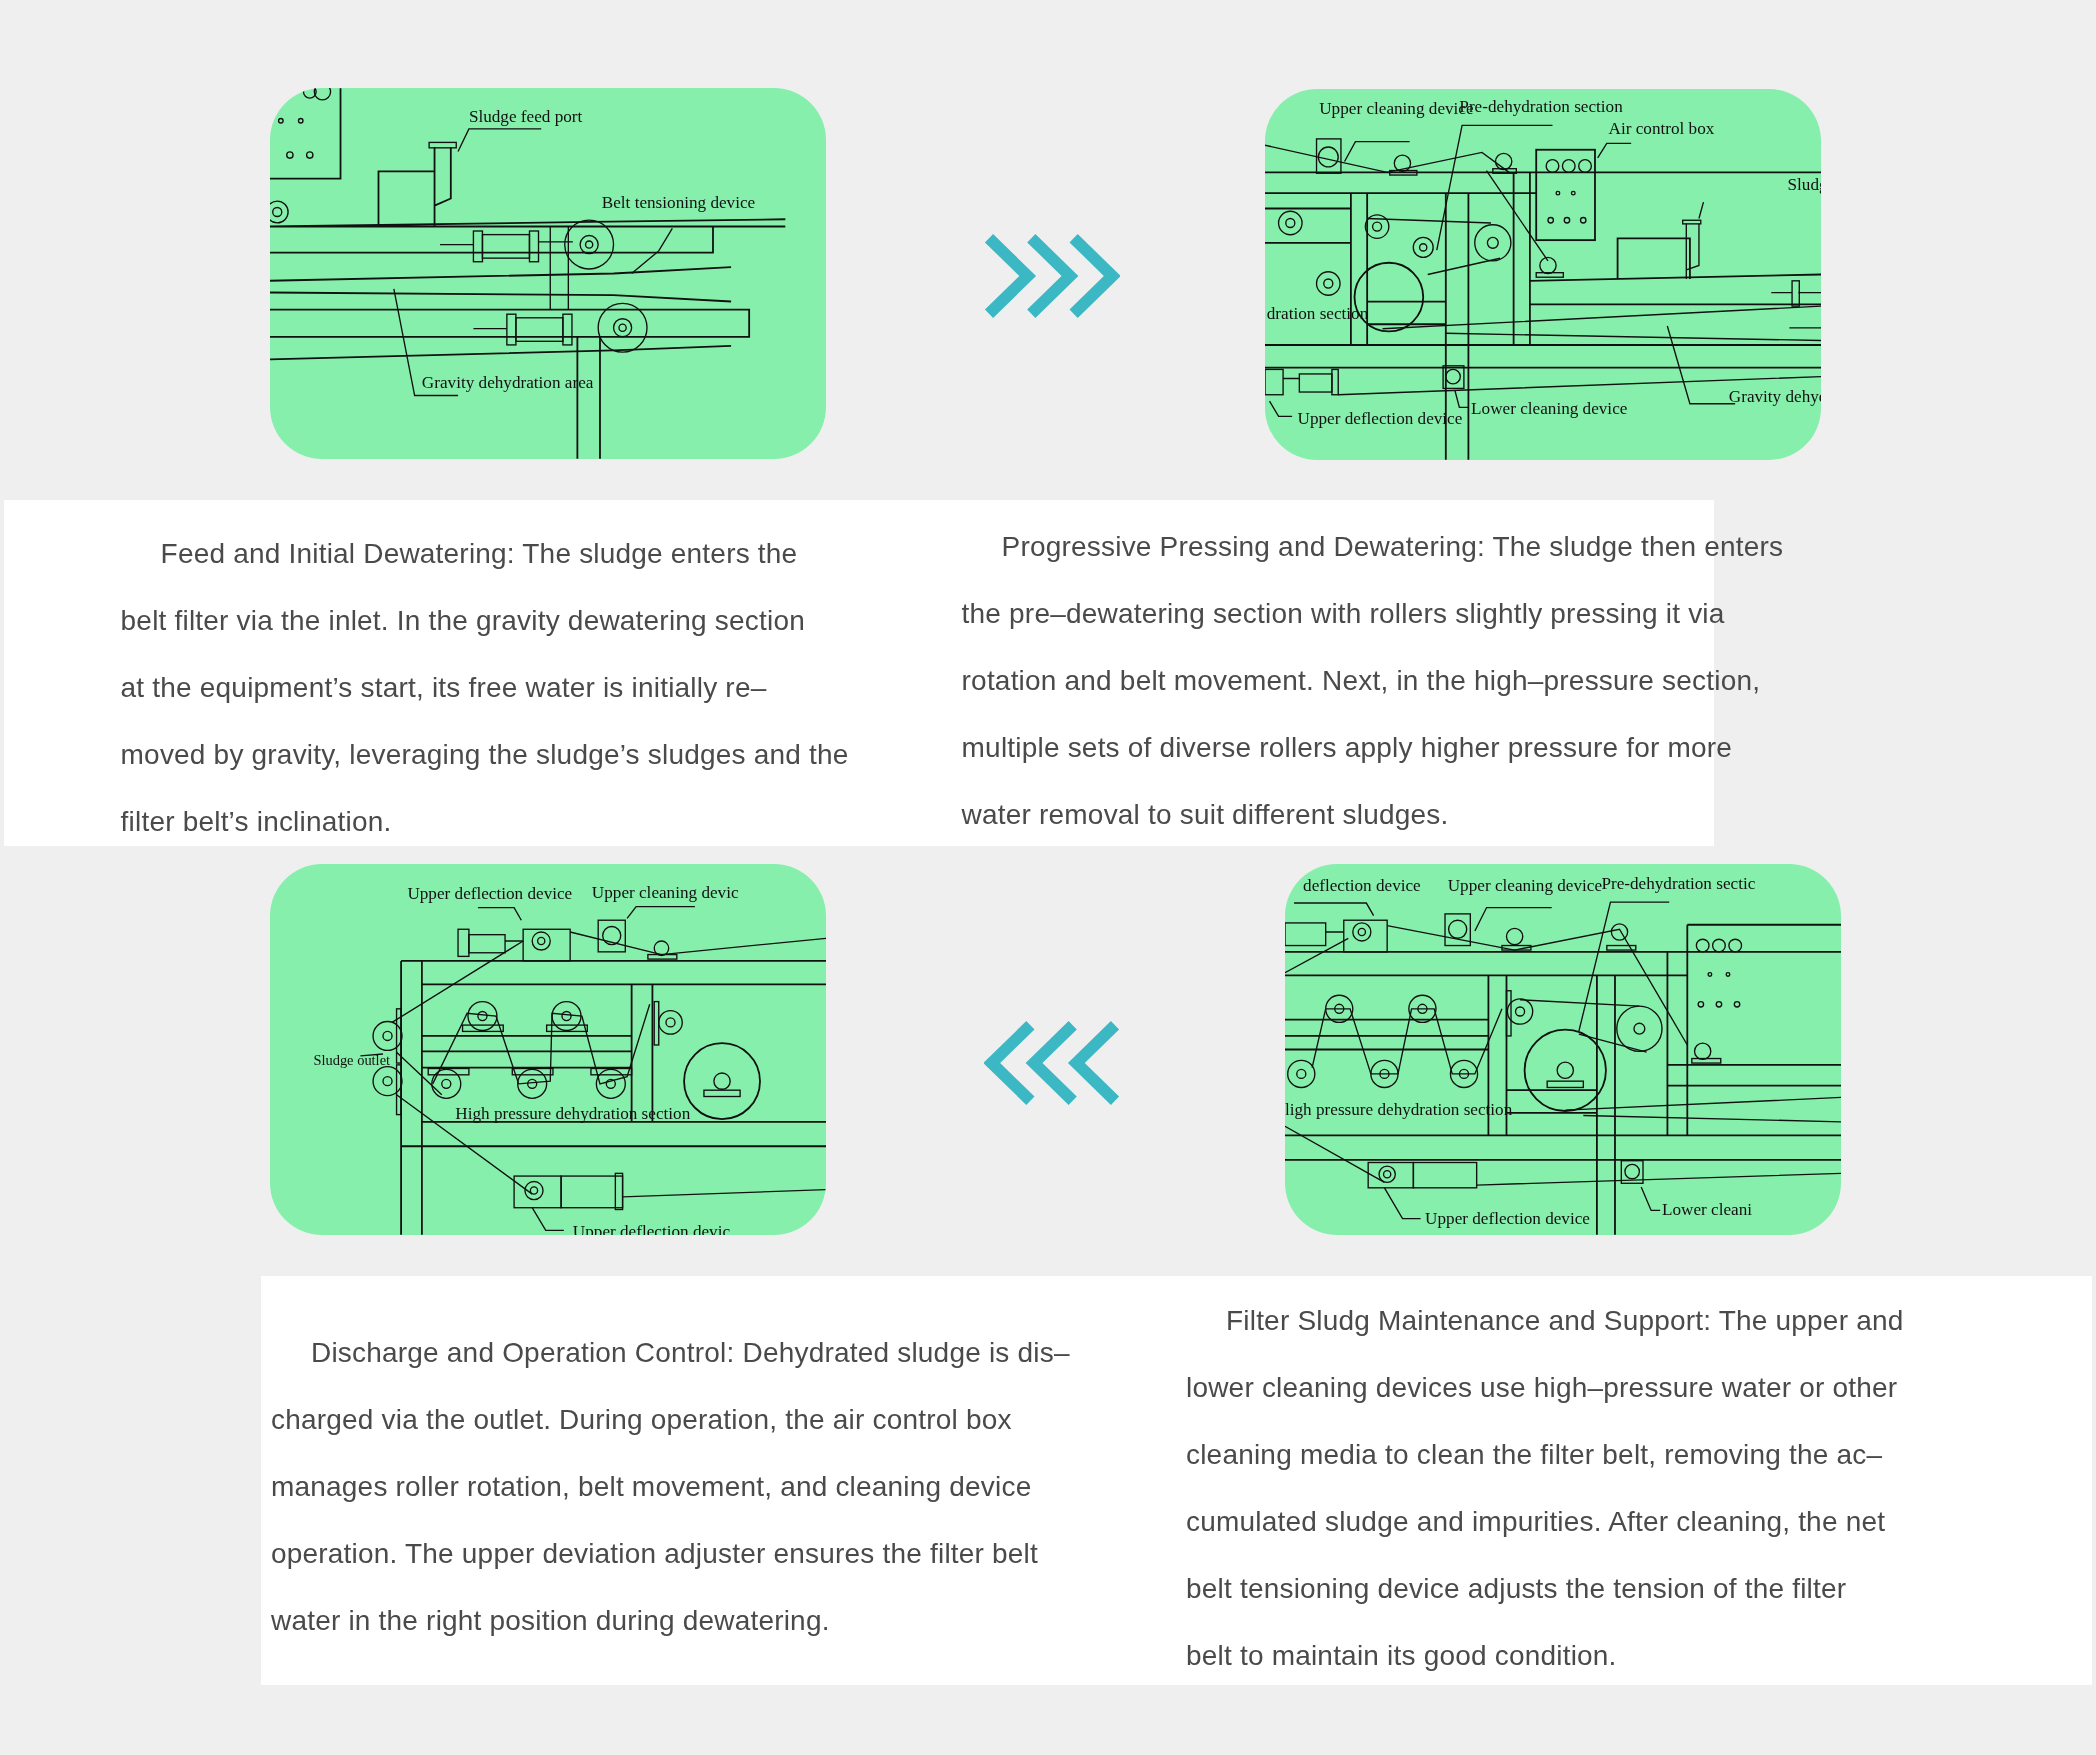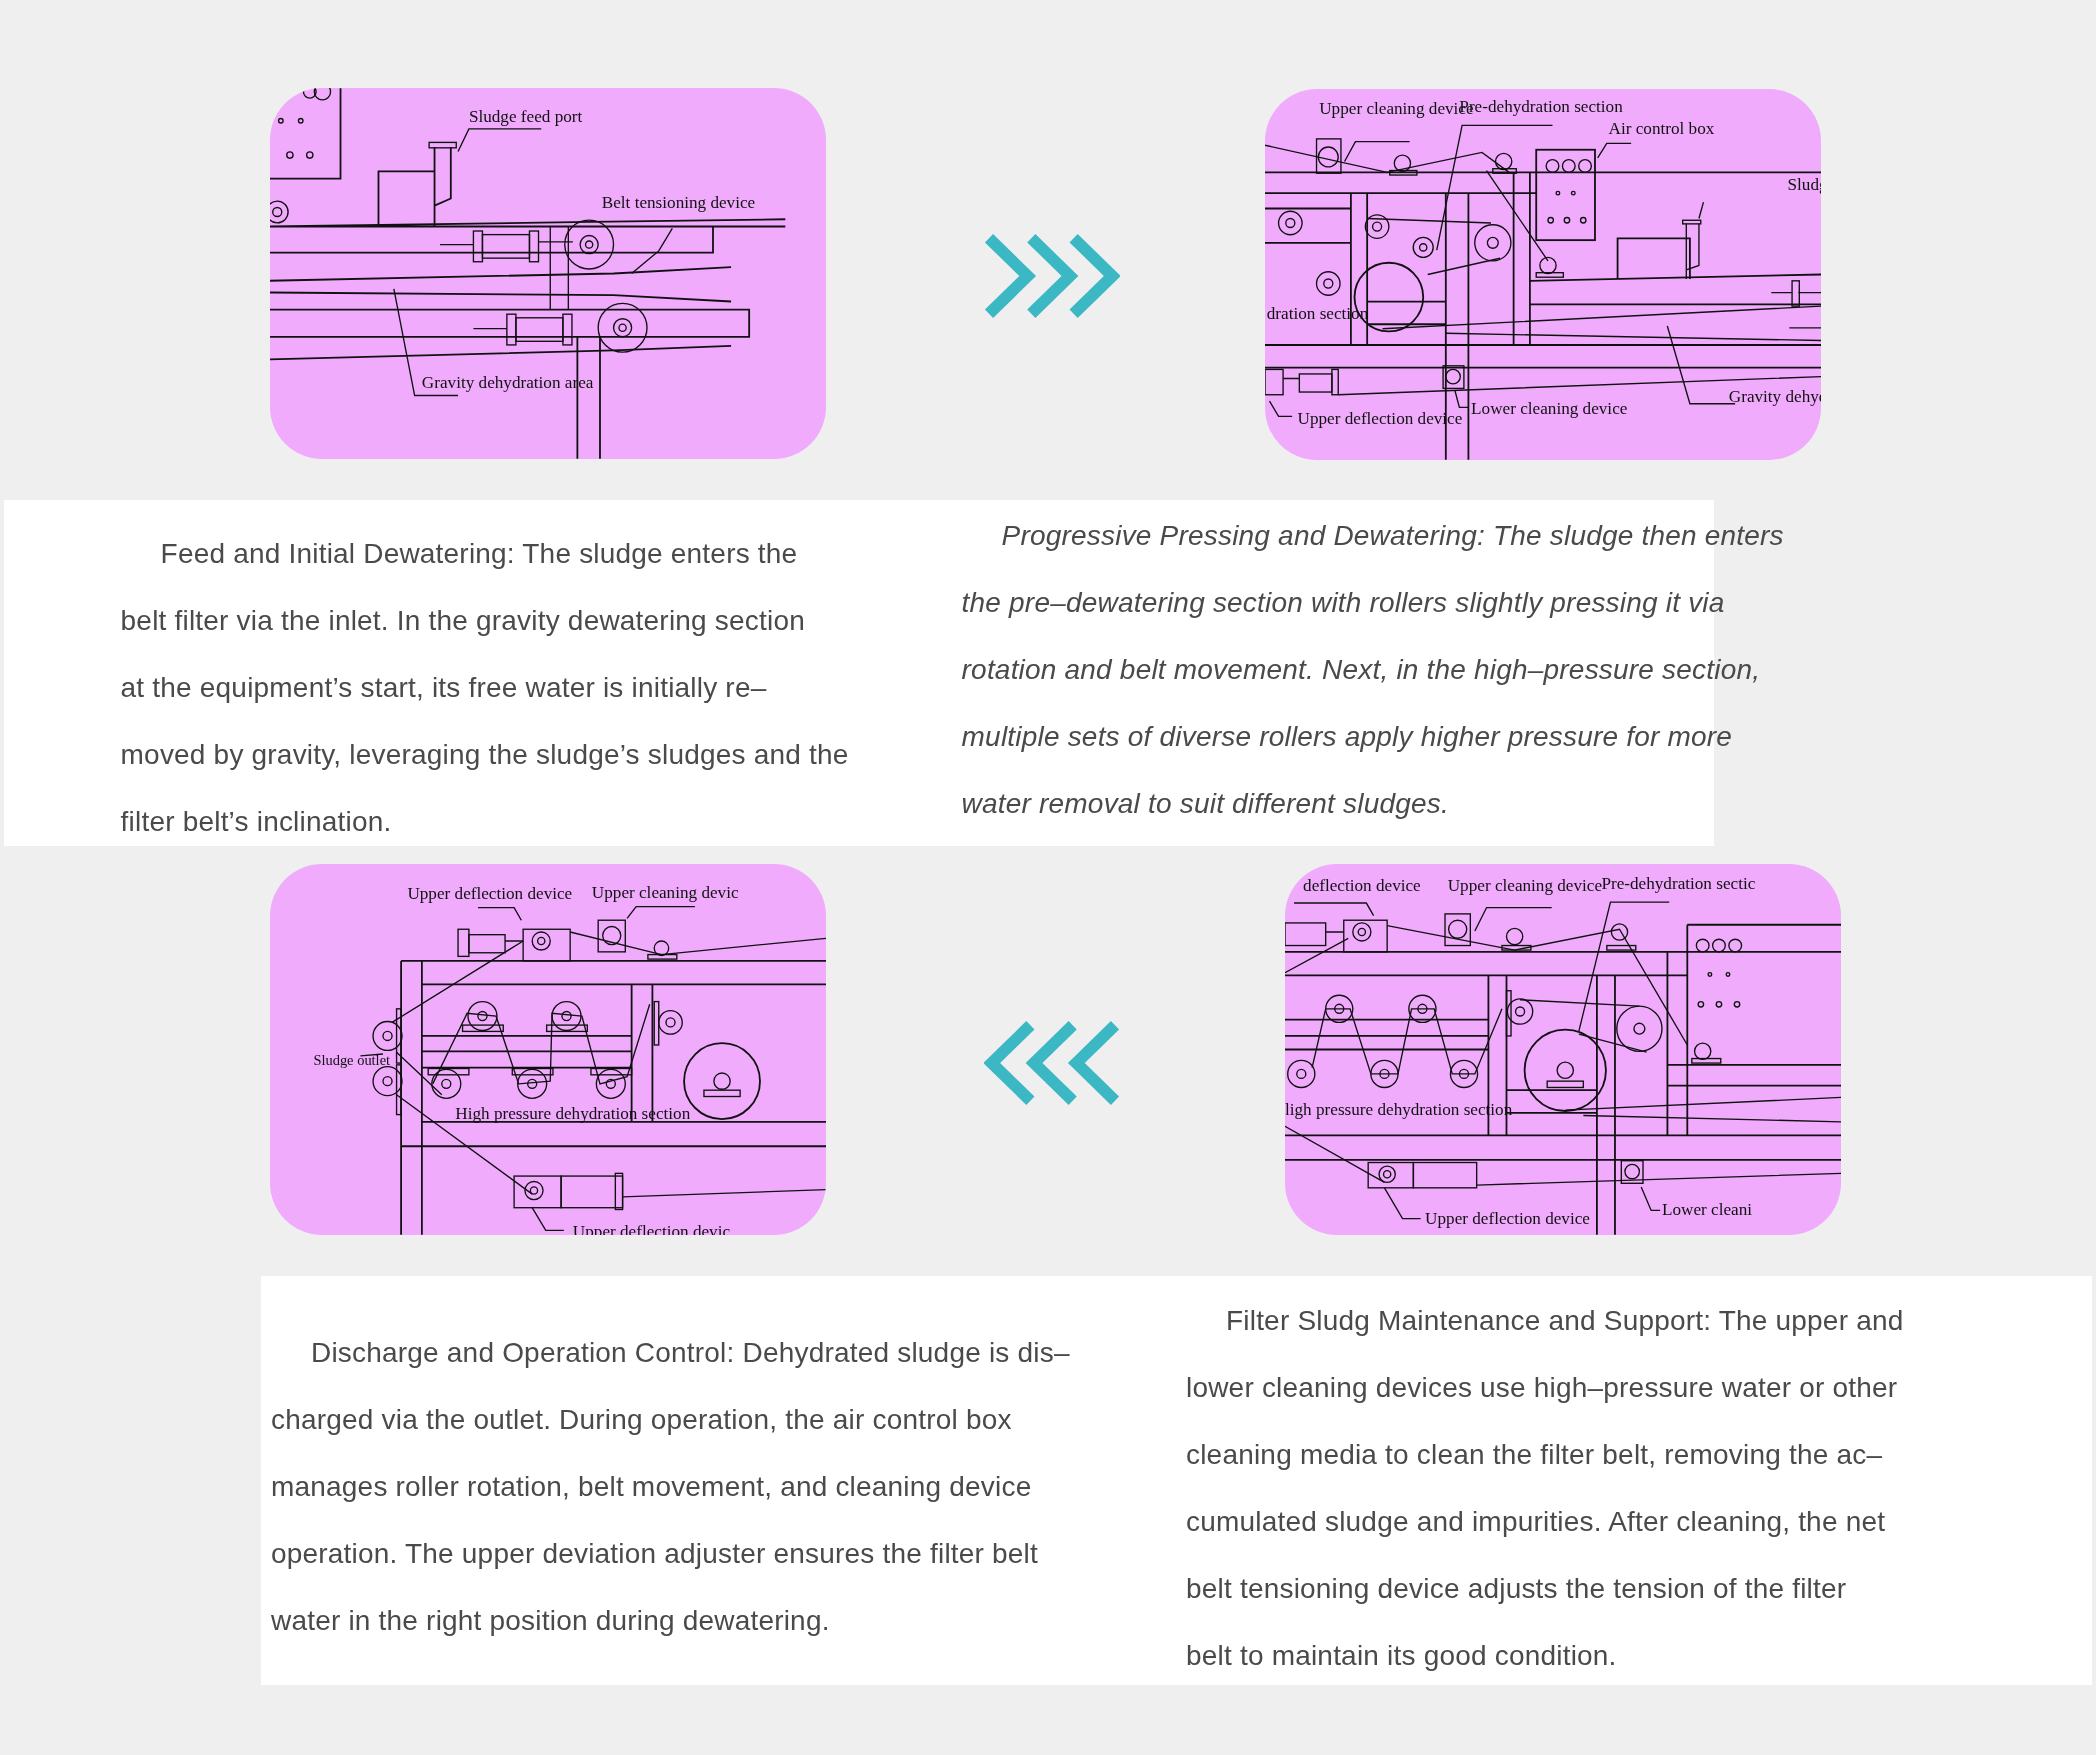--- a/index.html
+++ b/index.html
@@ -2,21 +2,21 @@
 <html style="font-size:14.5px"><head>
 <meta charset="utf-8">
 <style>
   html, body { margin:0; padding:0; }
   body {
     width:2097px; height:1756px; position:relative; overflow:hidden;
     background:#efefef;
     font-family:"Liberation Sans", "DejaVu Sans", sans-serif;
   }
   .diagram {
-    position:absolute; background:#f0abfc; border-radius:52px; overflow:hidden;
+    position:absolute; background:#86efac; border-radius:52px; overflow:hidden;
     width:556px; height:371px;
   }
   .diagram svg { position:absolute; left:0; top:0; width:556px; height:371px; }
   .diagram svg text { font-family:"Liberation Serif", "DejaVu Serif", serif; font-size:19px; fill:#111; }
   .diagram svg .ln { stroke:#111; stroke-width:2; fill:none; }
   .diagram svg .lnt { stroke:#111; stroke-width:1.5; fill:none; }
   #d1 { left:270px; top:88px; }
   #d2 { left:1265px; top:89px; }
   #d3 { left:270px; top:864px; }
   #d4 { left:1265px; top:864px;margin-left:20px; }
@@ -31,21 +31,21 @@
   #tp-bottom { left:261px; top:1276px; width:1831px; height:409px; }
 
   .para {
     position:absolute; color:#4a4a4a; font-size:28px; line-height:67px;
     letter-spacing:0.2px;
   }
   .para .line { display:block; white-space:nowrap; }
   .para .line.indent { padding-left:40px; }
 
   #p1 { left:117px; top:20px; }
-  #p2 { left:958px; top:2px;font-style:italic; }
+  #p2 { left:958px; top:13px; }
   #p3 { left:10px; top:43px; }
   #p4 { left:925px; top:11px; }
 </style>
 </head>
 <body>
 
 <div class="diagram" id="d1">
   <svg viewBox="0 0 615 410">
 
     <path class="ln" d="M0,0 L0,0 M0,100 L78,100 L78,0"></path>

